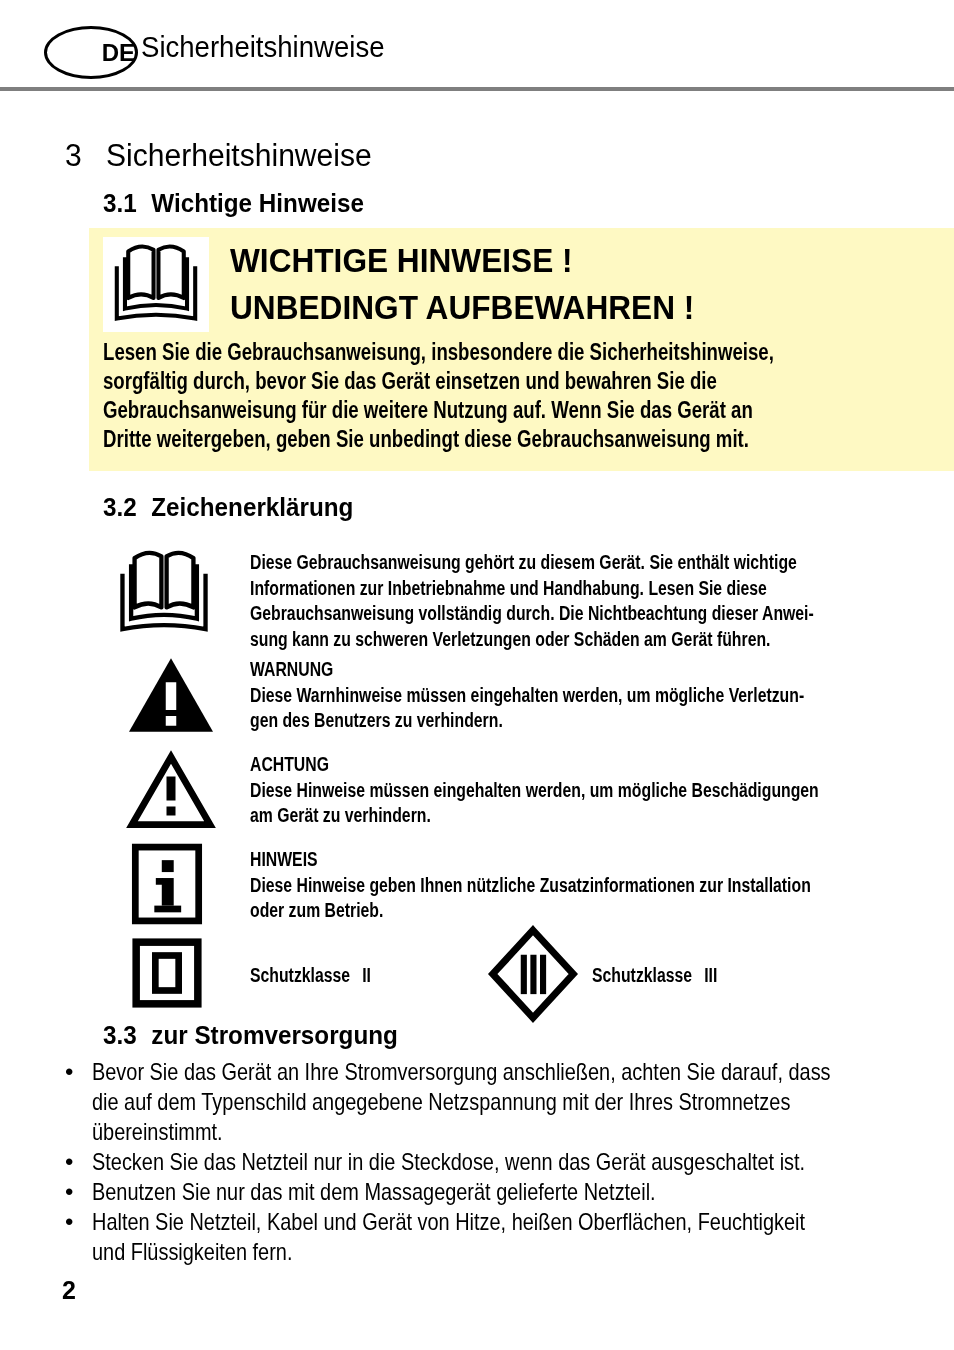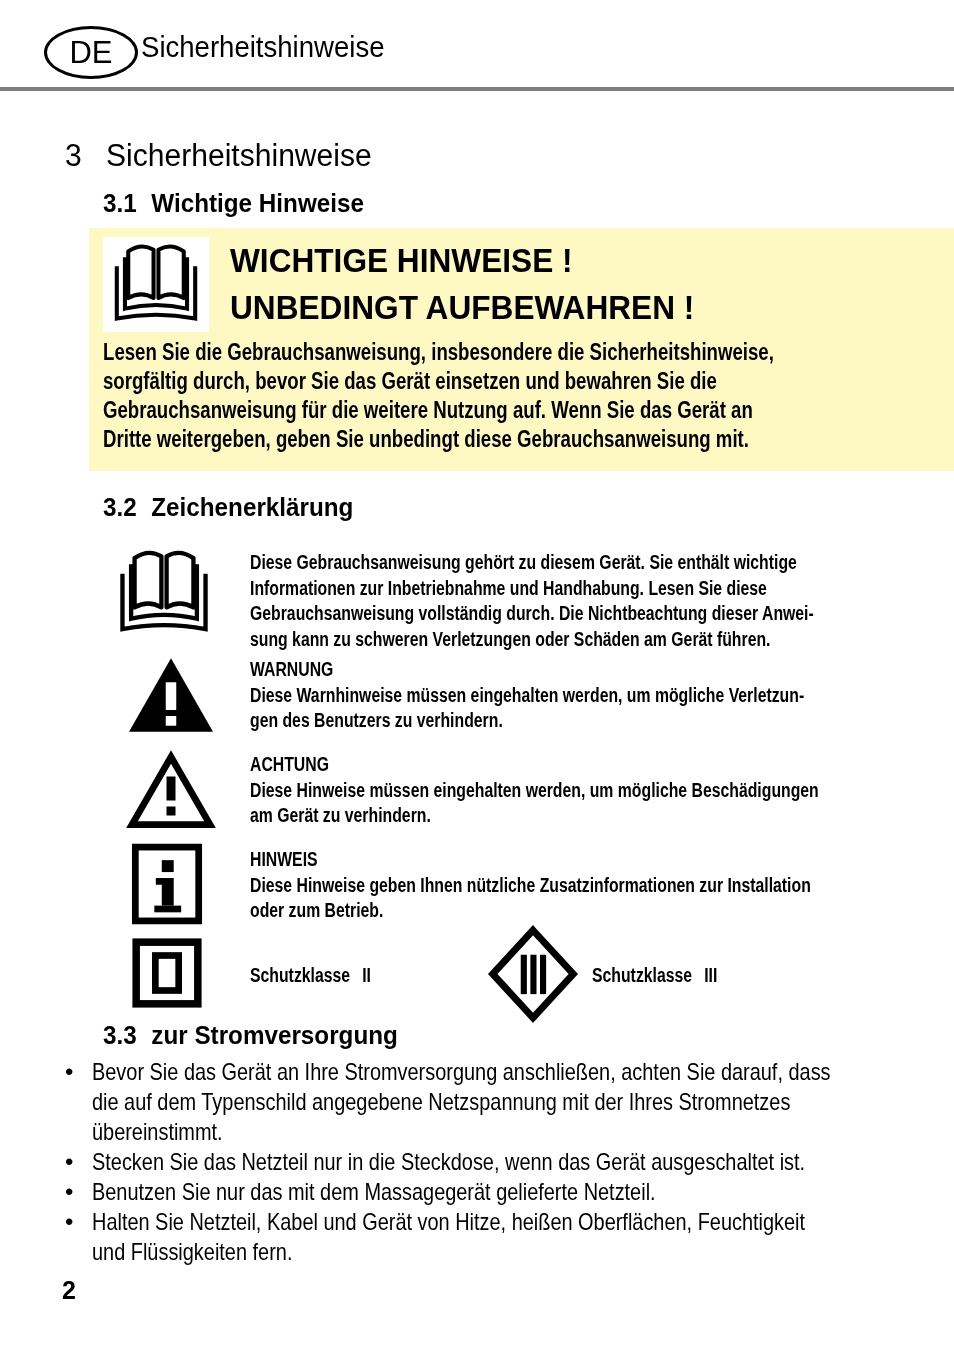--- a/index.html
+++ b/index.html
@@ -2,22 +2,22 @@
 <html><head>
 <meta charset="utf-8">
 <style>
   html,body{margin:0;padding:0;background:#fff;}
   .page{position:relative;width:954px;height:1350px;background:#ffffff;
         font-family:"Liberation Sans",sans-serif;color:#000;overflow:hidden;}
 
   
   .badge{position:absolute;left:44px;top:26px;width:88px;height:47px;
          border:3.5px solid #000;border-radius:50%;
-         display:flex;align-items:center;justify-content:center;
-         font-weight:400;font-size:31px;}
+         display:flex;align-items:center;justify-content:flex-end;
+         font-weight:700;font-size:24px;}
   .hdr-title{position:absolute;left:141px;top:31px;font-size:29px;white-space:nowrap;
              transform:scaleX(.95);transform-origin:0 0;}
   .rule{position:absolute;left:0;top:87px;width:954px;height:4px;background:#7f7f7f;}
 
   
   .h1{position:absolute;left:65px;top:138px;margin:0;font-size:31px;font-weight:400;
       display:flex;gap:25px;white-space:nowrap;transform:scaleX(.97);transform-origin:0 0;}
   .h2{position:absolute;margin:0;font-size:25px;font-weight:700;display:flex;gap:15px;
       white-space:nowrap;transform:scaleX(.97);transform-origin:0 0;}
   .h31{left:103px;top:189px;}

